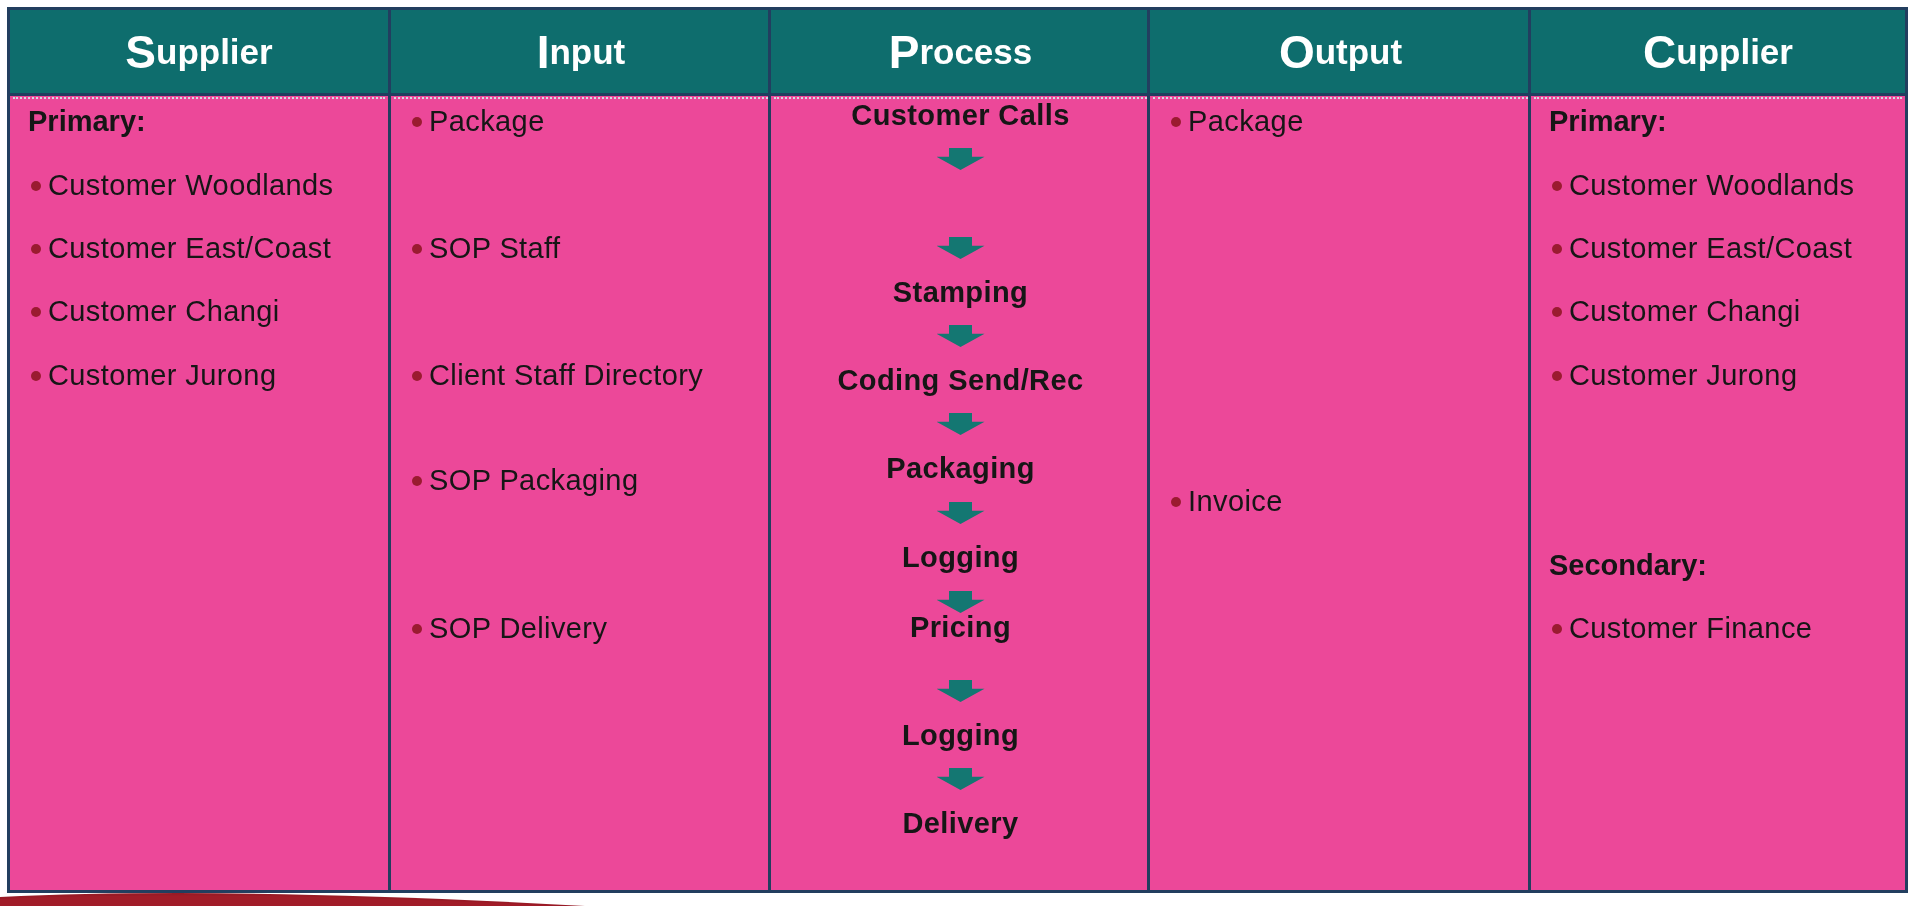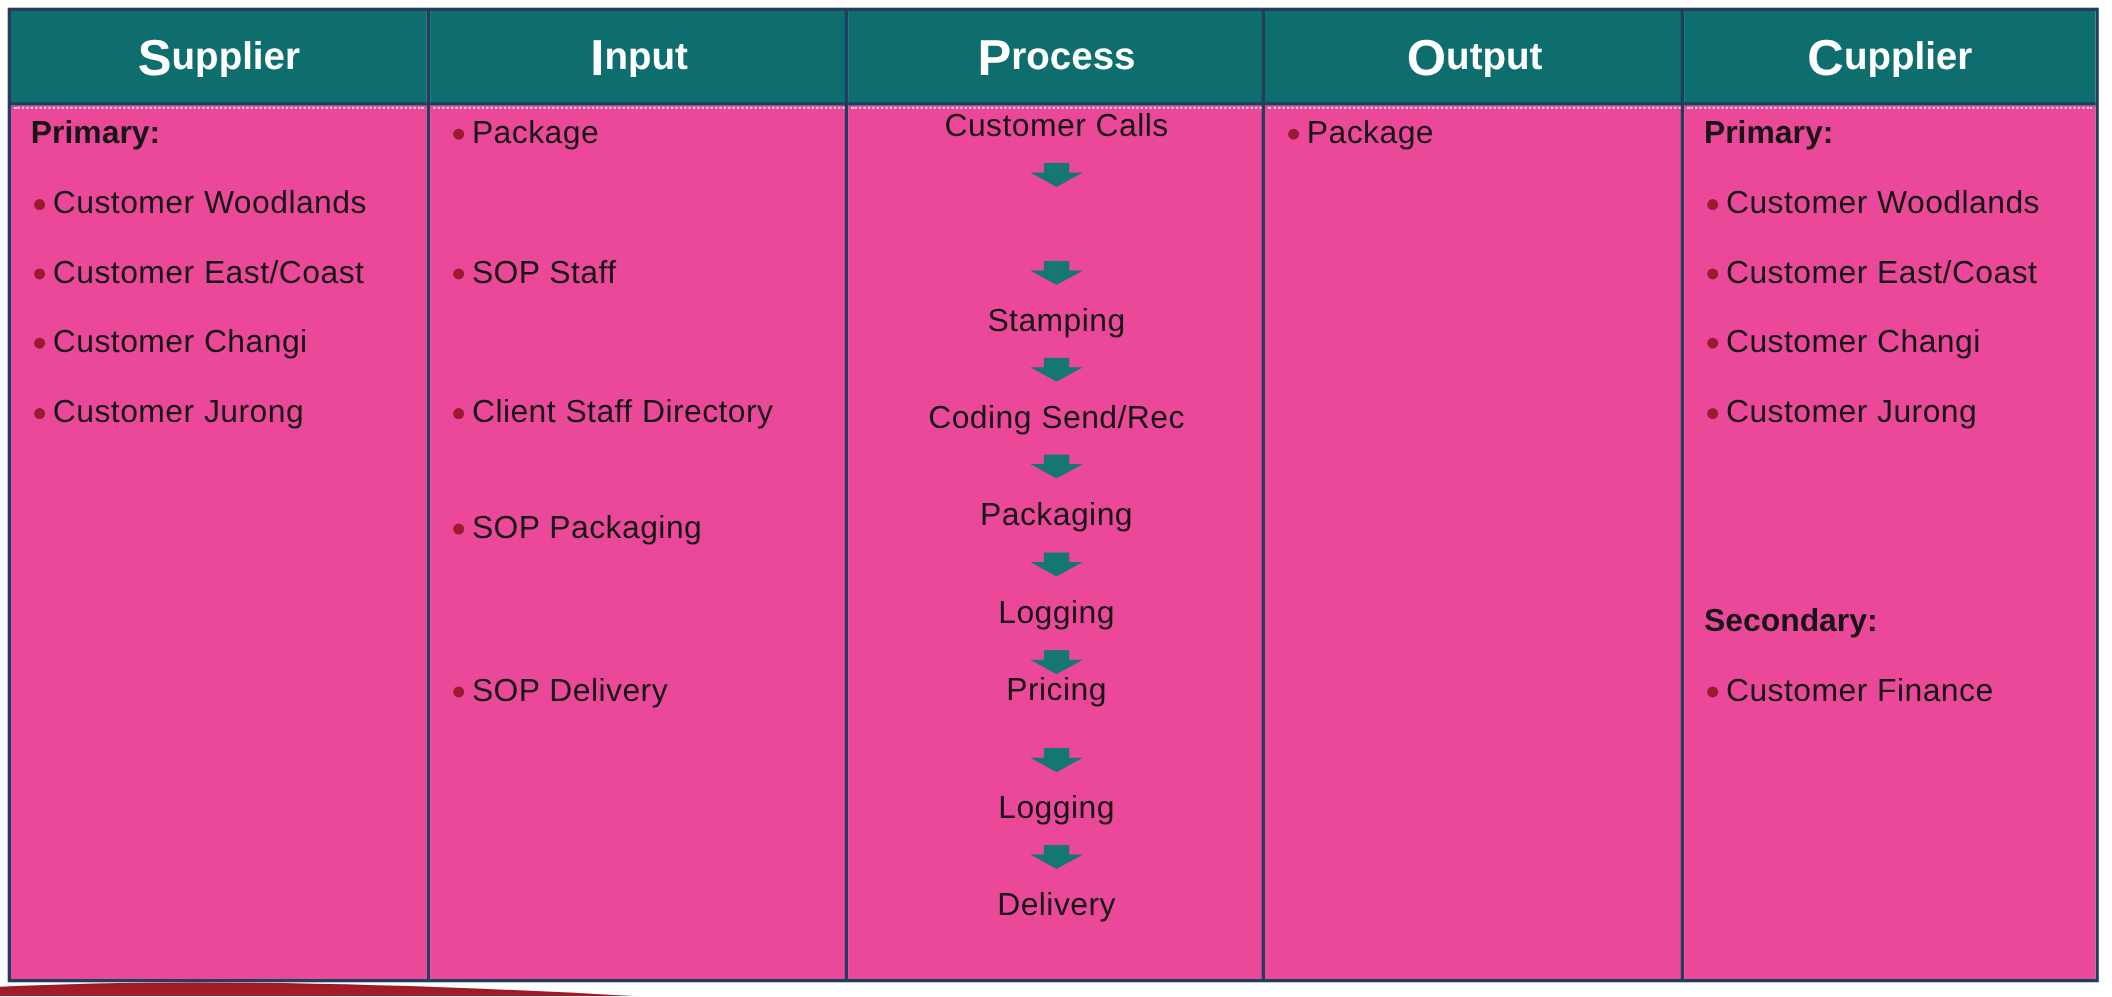--- a/index.html
+++ b/index.html
@@ -37,21 +37,21 @@
   .item{
     position:absolute;left:0;right:0;padding-left:38px;box-sizing:border-box;
     font-size:29px;line-height:38px;letter-spacing:0.4px;white-space:nowrap;
   }
   .bullet{
     position:absolute;left:21px;top:15px;width:10px;height:10px;border-radius:50%;
     background:var(--maroon);
   }
   .pstep{
     position:absolute;left:0;right:0;text-align:center;
-    font-size:29px;line-height:38px;letter-spacing:0.4px;white-space:nowrap;
+    font-size:29px;line-height:38px;letter-spacing:0.4px;white-space:nowrap;font-weight:bold;
   }
   .parrow{
     position:absolute;left:50%;margin-left:-24px;width:48px;height:22px;
     background:var(--arrow);
     clip-path:polygon(26% 0, 74% 0, 74% 40%, 100% 40%, 50% 100%, 0 40%, 26% 40%);
   }
   .swoosh{position:absolute;left:0;top:886px;width:600px;height:20px;}
 </style>
 </head>
 <body>
@@ -112,20 +112,21 @@
       </div>
     </div>
 
     <div class="column col-output bordered">
       <div class="hcell">
         <span class="hcap">O</span>
           <span class="hrest">utput</span>
       </div>
       <div class="bcell">
         <div class="item" style="top:6px"><span class="bullet"></span><span>Package</span></div>
+        <div class="item" style="top:386px"><span class="bullet"></span><span>Invoice</span></div>
       </div>
     </div>
 
     <div class="column col-customer bordered">
       <div class="hcell">
         <span class="hcap">C</span>
           <span class="hrest">upplier</span>
       </div>
       <div class="bcell">
         <div class="group-label" style="top:6px">Primary:</div>

